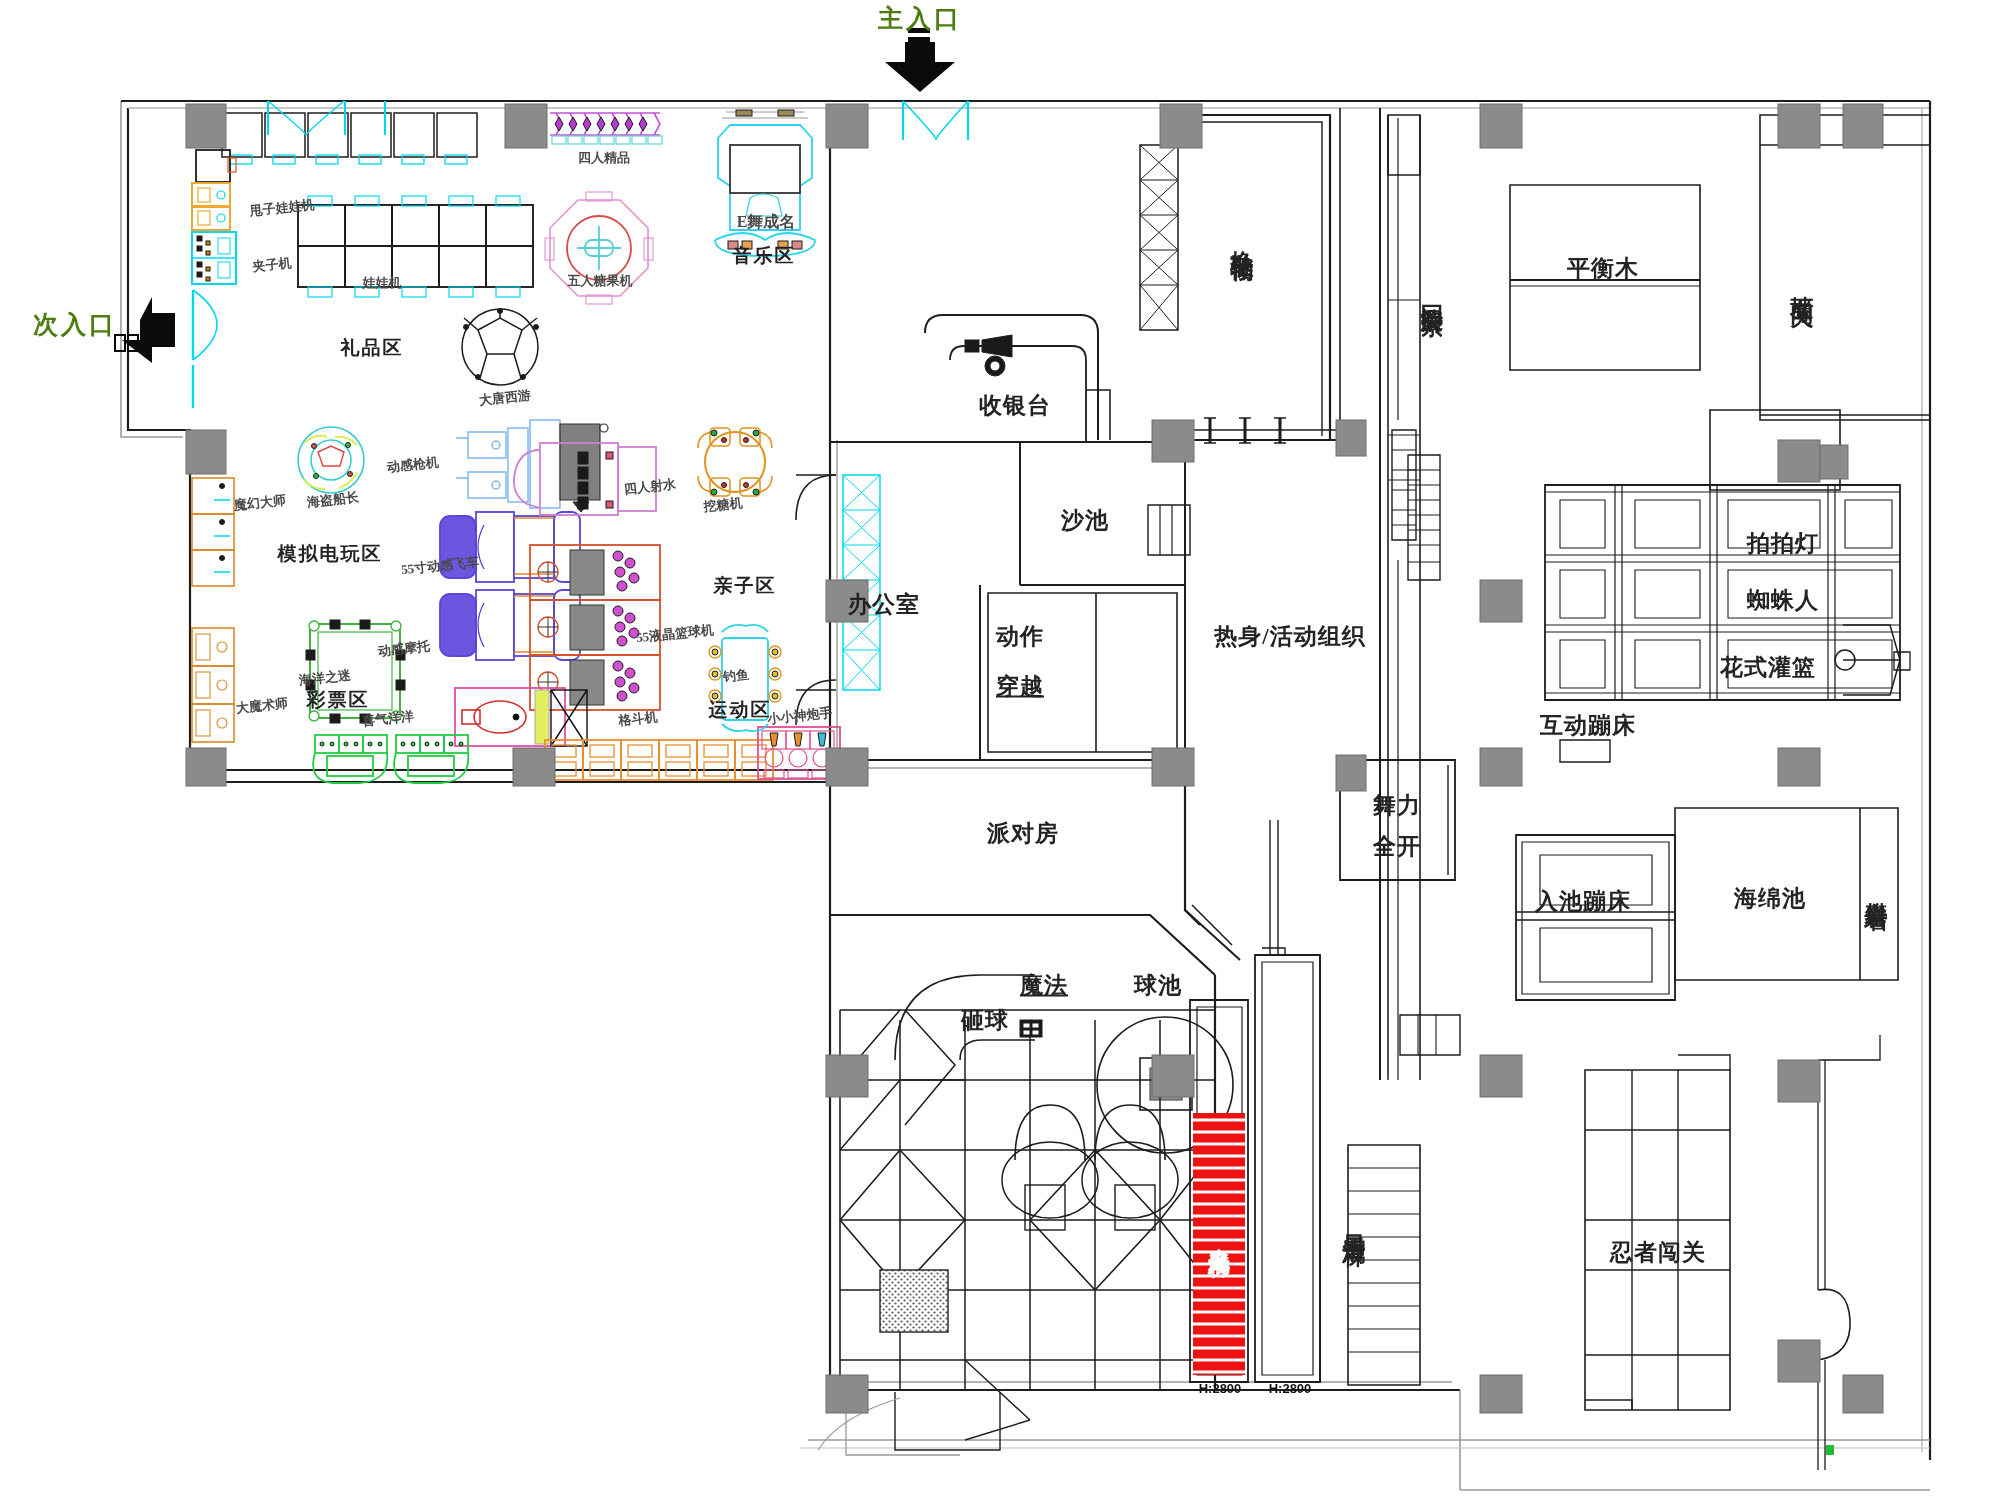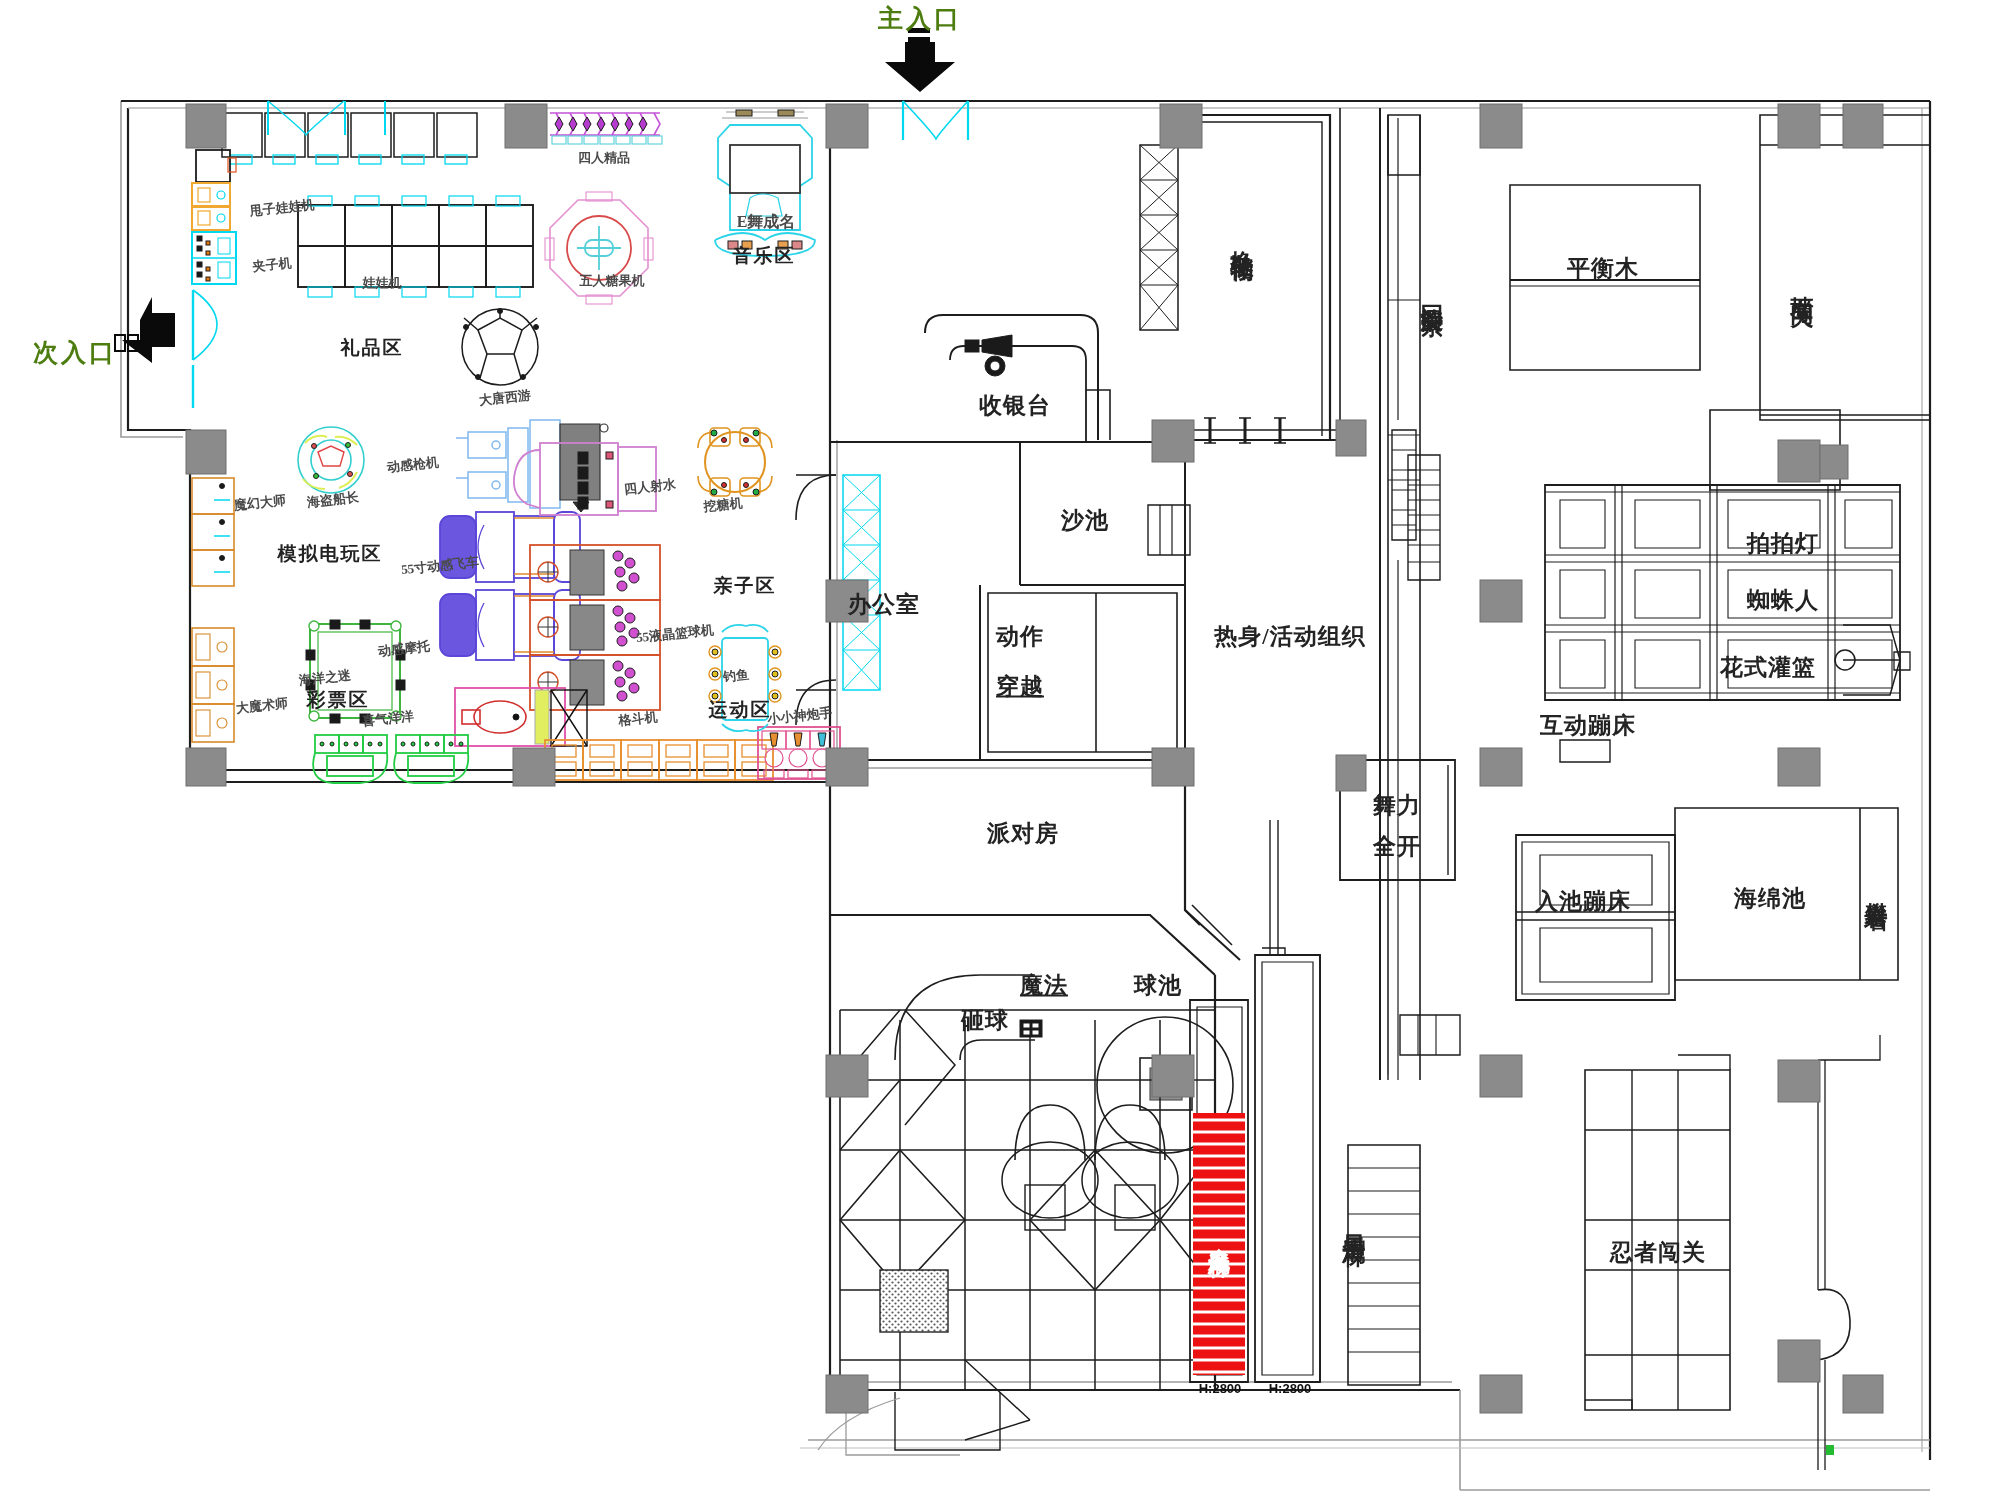--- a/index.html
+++ b/index.html
@@ -705,21 +705,21 @@
     <rect x="908" y="28" width="22" height="5"></rect>
     <rect x="908" y="37" width="22" height="5"></rect>
   </g>
   <g fill="none" stroke="#0a0a0a" stroke-width="2">
     <rect x="115" y="335" width="10" height="16"></rect>
     <rect x="128" y="335" width="10" height="16"></rect>
   </g>
 </svg>
 
 <div class="entry" style="left:920px;top:18px;">主入口</div>
-<div class="entry" style="left:75px;top:352px;text-align:center;">次入口</div>
+<div class="entry" style="left:75px;top:324px;text-align:center;">次入口</div>
 
 <div class="lbl big" style="left:372px;top:348px;">礼品区</div>
 <div class="lbl big" style="left:764px;top:256px;">音乐区</div>
 <div class="lbl big" style="left:330px;top:554px;">模拟电玩区</div>
 <div class="lbl big" style="left:338px;top:700px;">彩票区</div>
 <div class="lbl big" style="left:745px;top:586px;">亲子区</div>
 <div class="lbl big" style="left:740px;top:710px;">运动区</div>
 
 <div class="lbl mid" style="left:884px;top:604px;">办公室</div>
 <div class="lbl mid" style="left:1015px;top:405px;">收银台</div>
@@ -742,21 +742,21 @@
 <div class="lbl mid" style="left:1768px;top:667px;">花式灌篮</div>
 <div class="lbl mid" style="left:1588px;top:725px;">互动蹦床</div>
 <div class="lbl mid" style="left:1583px;top:901px;">入池蹦床</div>
 <div class="lbl mid" style="left:1770px;top:898px;">海绵池</div>
 <div class="lbl mid vert" style="left:1876px;top:888px;">攀岩墙</div>
 <div class="lbl mid" style="left:1658px;top:1252px;">忍者闯关</div>
 <div class="lbl mid vert red" style="left:1219px;top:1235px;font-size:22px;">魔鬼滑梯</div>
 <div class="lbl mid vert" style="left:1354px;top:1222px;">旱雪滑梯</div>
 
 <div class="lbl sm" style="left:604px;top:158px;">四人精品</div>
-<div class="lbl sm" style="left:600px;top:281px;margin-left:12px;">五人糖果机</div>
+<div class="lbl sm" style="left:600px;top:281px;">五人糖果机</div>
 <div class="lbl xs" style="left:766px;top:222px;">E舞成名</div>
 <div class="lbl sm" style="left:382px;top:283px;">娃娃机</div>
 <div class="lbl sm slant" style="left:282px;top:208px;">甩子娃娃机</div>
 <div class="lbl sm slant" style="left:272px;top:265px;">夹子机</div>
 <div class="lbl sm slant" style="left:505px;top:398px;">大唐西游</div>
 <div class="lbl sm slant" style="left:333px;top:500px;">海盗船长</div>
 <div class="lbl sm slant" style="left:413px;top:465px;">动感枪机</div>
 <div class="lbl sm slant" style="left:260px;top:503px;">魔幻大师</div>
 <div class="lbl sm slant" style="left:262px;top:706px;">大魔术师</div>
 <div class="lbl sm slant" style="left:325px;top:678px;">海洋之迷</div>

